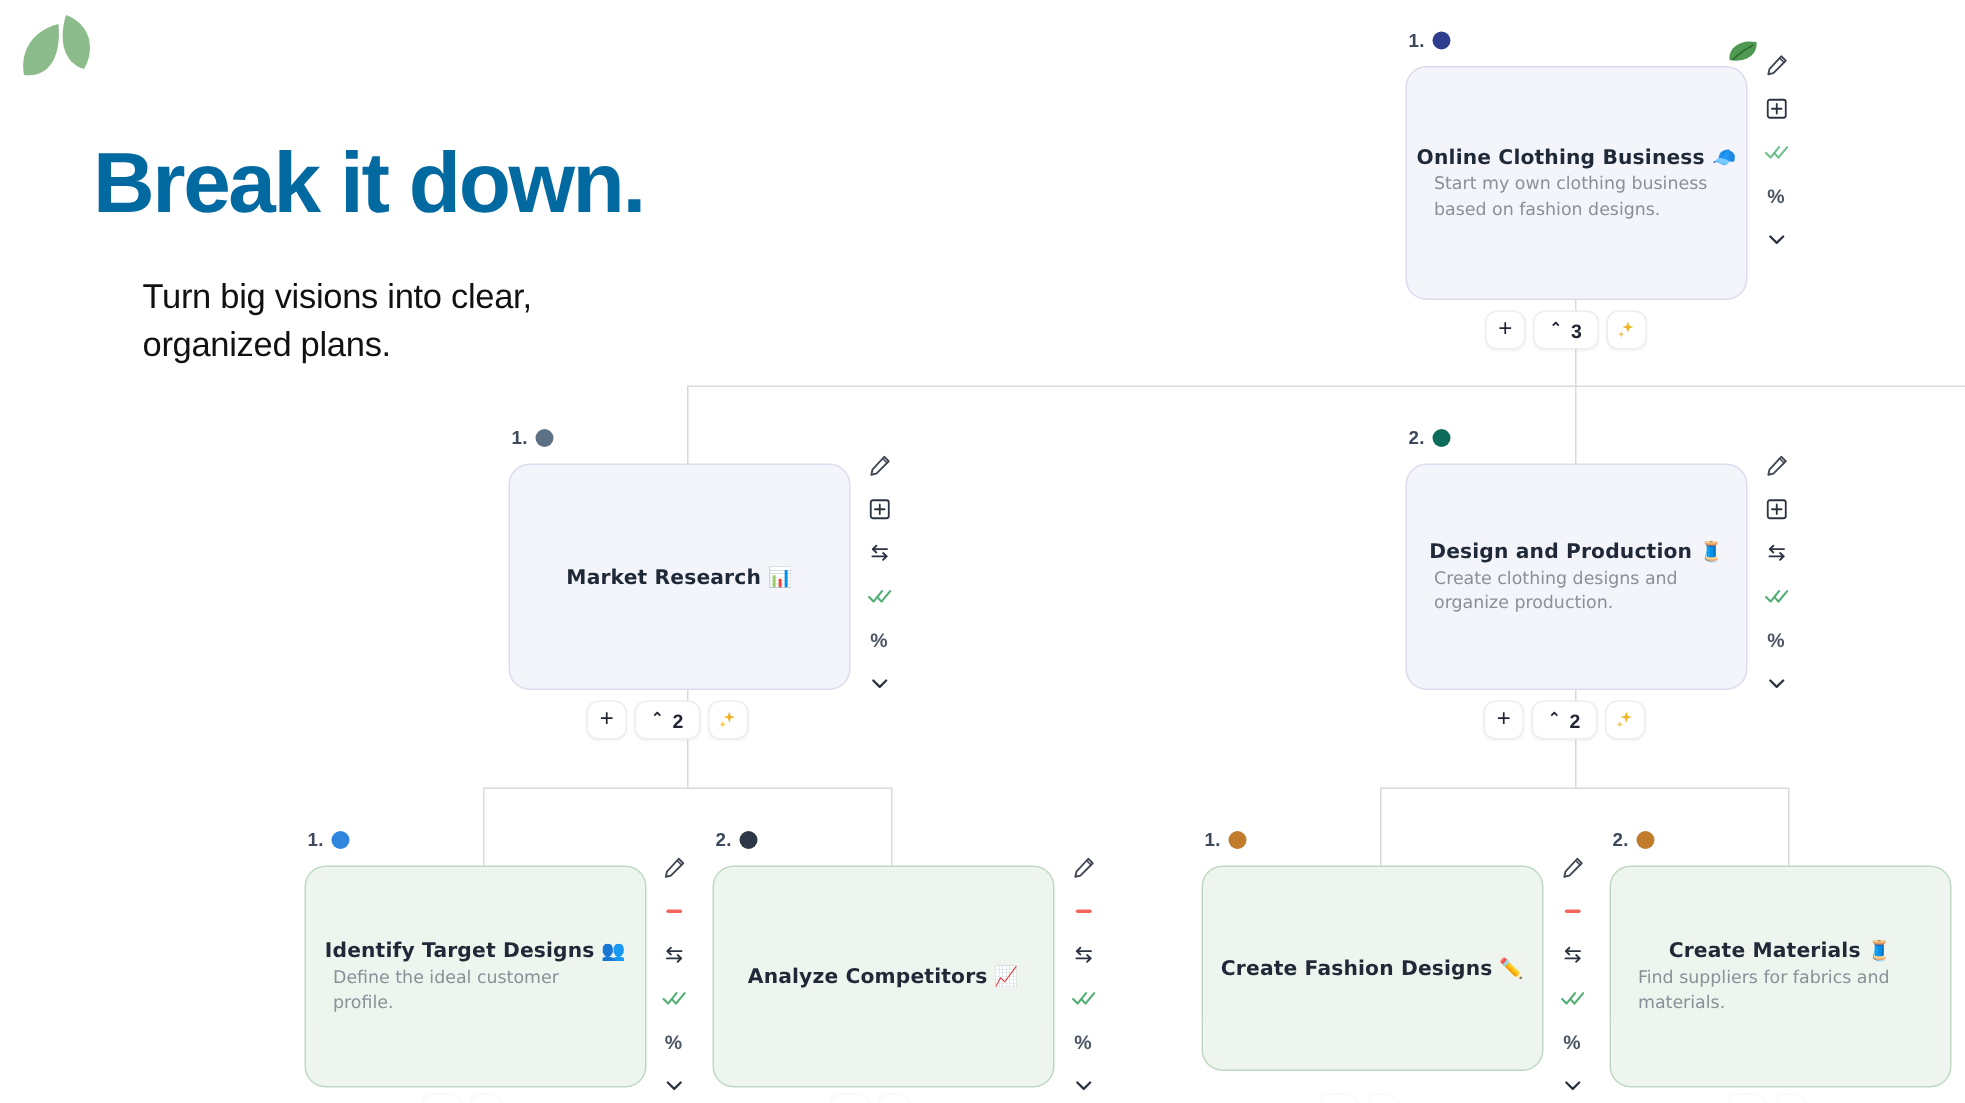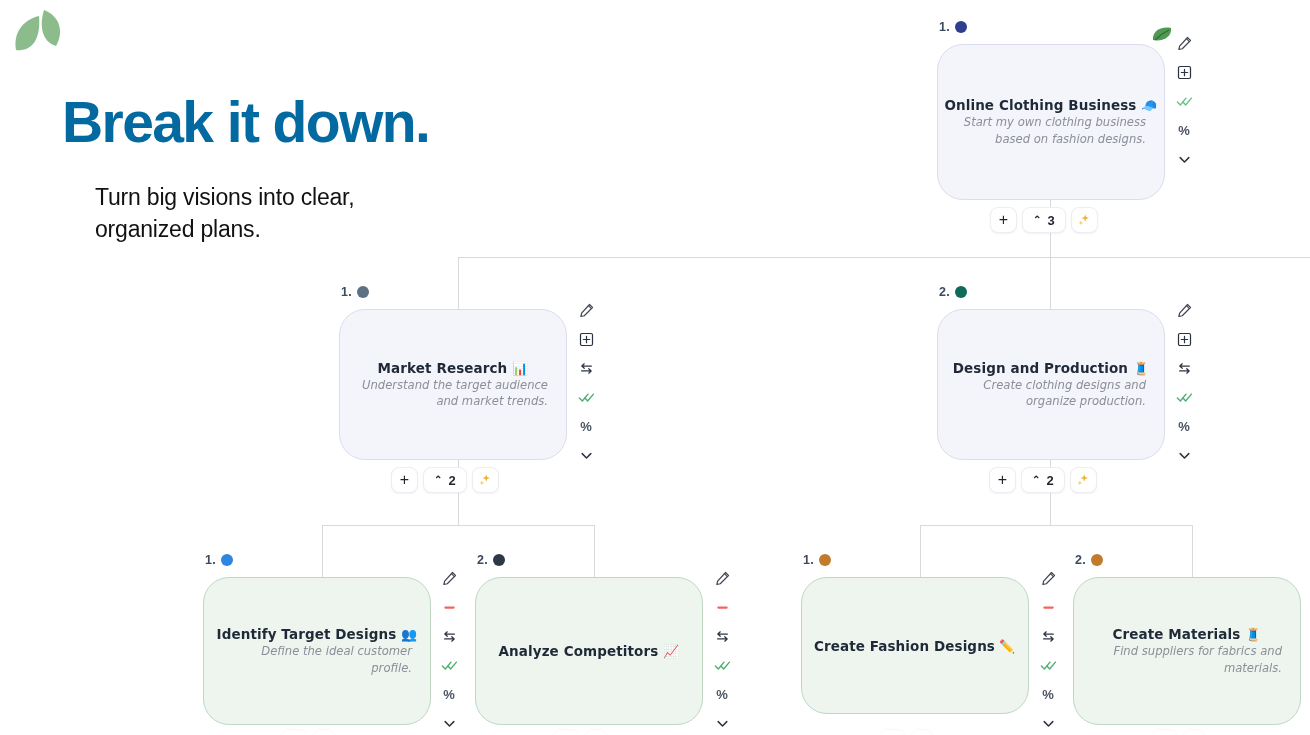--- a/index.html
+++ b/index.html
@@ -34,43 +34,43 @@
   .node-index {
     position: absolute; top: -24px; left: 2px;
     font-size: 12.5px; font-weight: 700; color: #3c4a5c;
     display: flex; align-items: center; gap: 5px;
     letter-spacing: .2px;
   }
   .node-dot { width: 12px; height: 12px; border-radius: 50%; display: inline-block; }
 
   .card {
     position: relative;
-    border-radius: 26px;
+    border-radius: 14px;
     display: flex; flex-direction: column;
     align-items: center; justify-content: center;
-    text-align: right;
+    text-align: left;
     padding: 20px 18px;
   }
   .card.root, .card.branch {
     background: #f4f4fb;
     border: 1.3px solid #dcdcee;
   }
   .card.leaf {
     background: #eef5ee;
     border: 1.3px solid #bfd8c3;
   }
   .card-title {
     font-family: "DejaVu Sans", sans-serif;
     font-size: 13.5px; font-weight: 700; color: #1f2937;
     letter-spacing: .1px; white-space: nowrap;
   }
   .card-desc {
     font-family: "DejaVu Sans", sans-serif;
     font-size: 11.6px; font-weight: 400; color: #8b8f98;
-    line-height: 1.42; margin-top: 1px; max-width: 205px; font-style: italic;
+    line-height: 1.42; margin-top: 1px; max-width: 205px;
   }
   .card-emoji { font-size: 13px; }
 
   .corner-leaf { position: absolute; right: -8px; top: -18px; width: 22px; height: 18px; }
 
   
   .side-tools {
     position: absolute;
     display: flex; flex-direction: column;
     align-items: center; gap: 11px;
@@ -203,21 +203,20 @@
   <div class="node" style="left:339px; top:309px; width:228px; height:151px;">
     <div class="node-index">
       <span>1.</span>
       <span class="node-dot" style="background:#5c7184"></span>
     </div>
     <div class="card branch" style="width:228px; height:151px;">
       <div class="card-title">
         <span>Market Research</span>
         <span class="card-emoji">📊</span>
       </div>
-      <div class="card-desc">Understand the target audience and market trends.</div>
     </div>
   </div>
 
   <div class="side-tools" style="left:577px; top:301px;">
     <div class="tool">
       <svg viewBox="0 0 16 16" width="15" height="15">
           <path d="M11.2 1.6 L14.4 4.8 L5.6 13.6 L2 14.4 L2.8 10.8 Z" fill="none" stroke="#3f4652" stroke-width="1.3" stroke-linejoin="round"></path>
           <path d="M10 2.8 L13.2 6" stroke="#3f4652" stroke-width="1.1"></path>
         </svg>
     </div>

